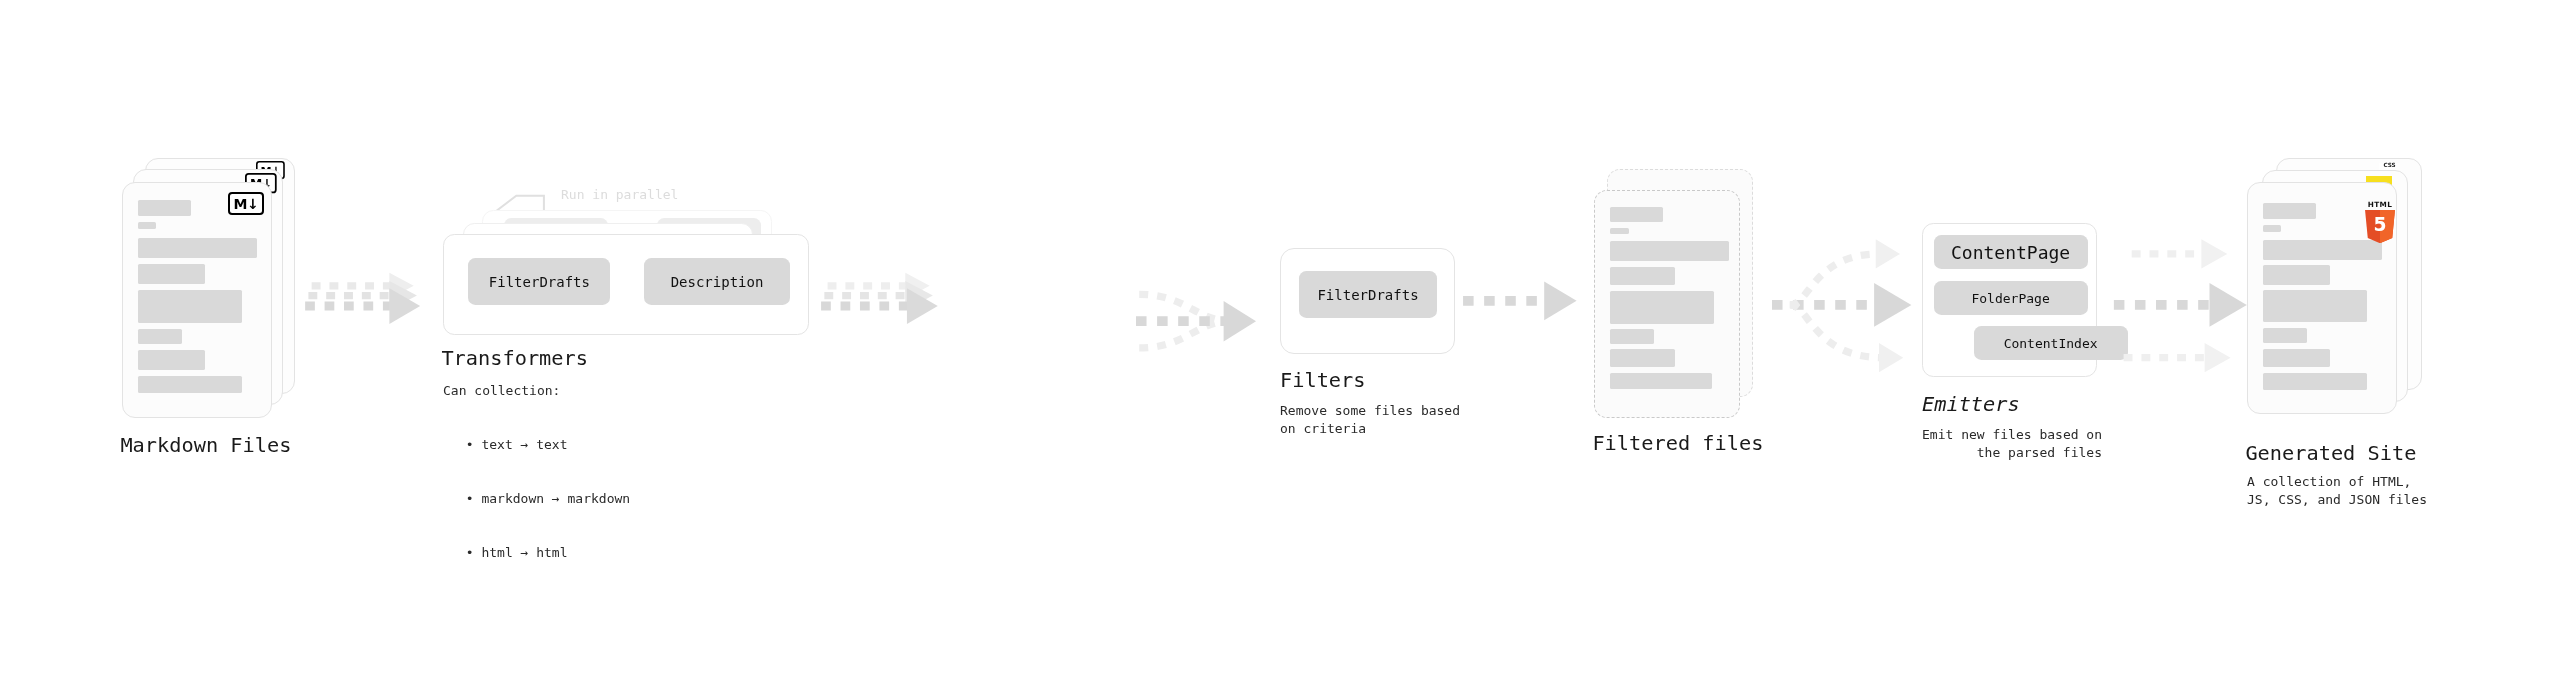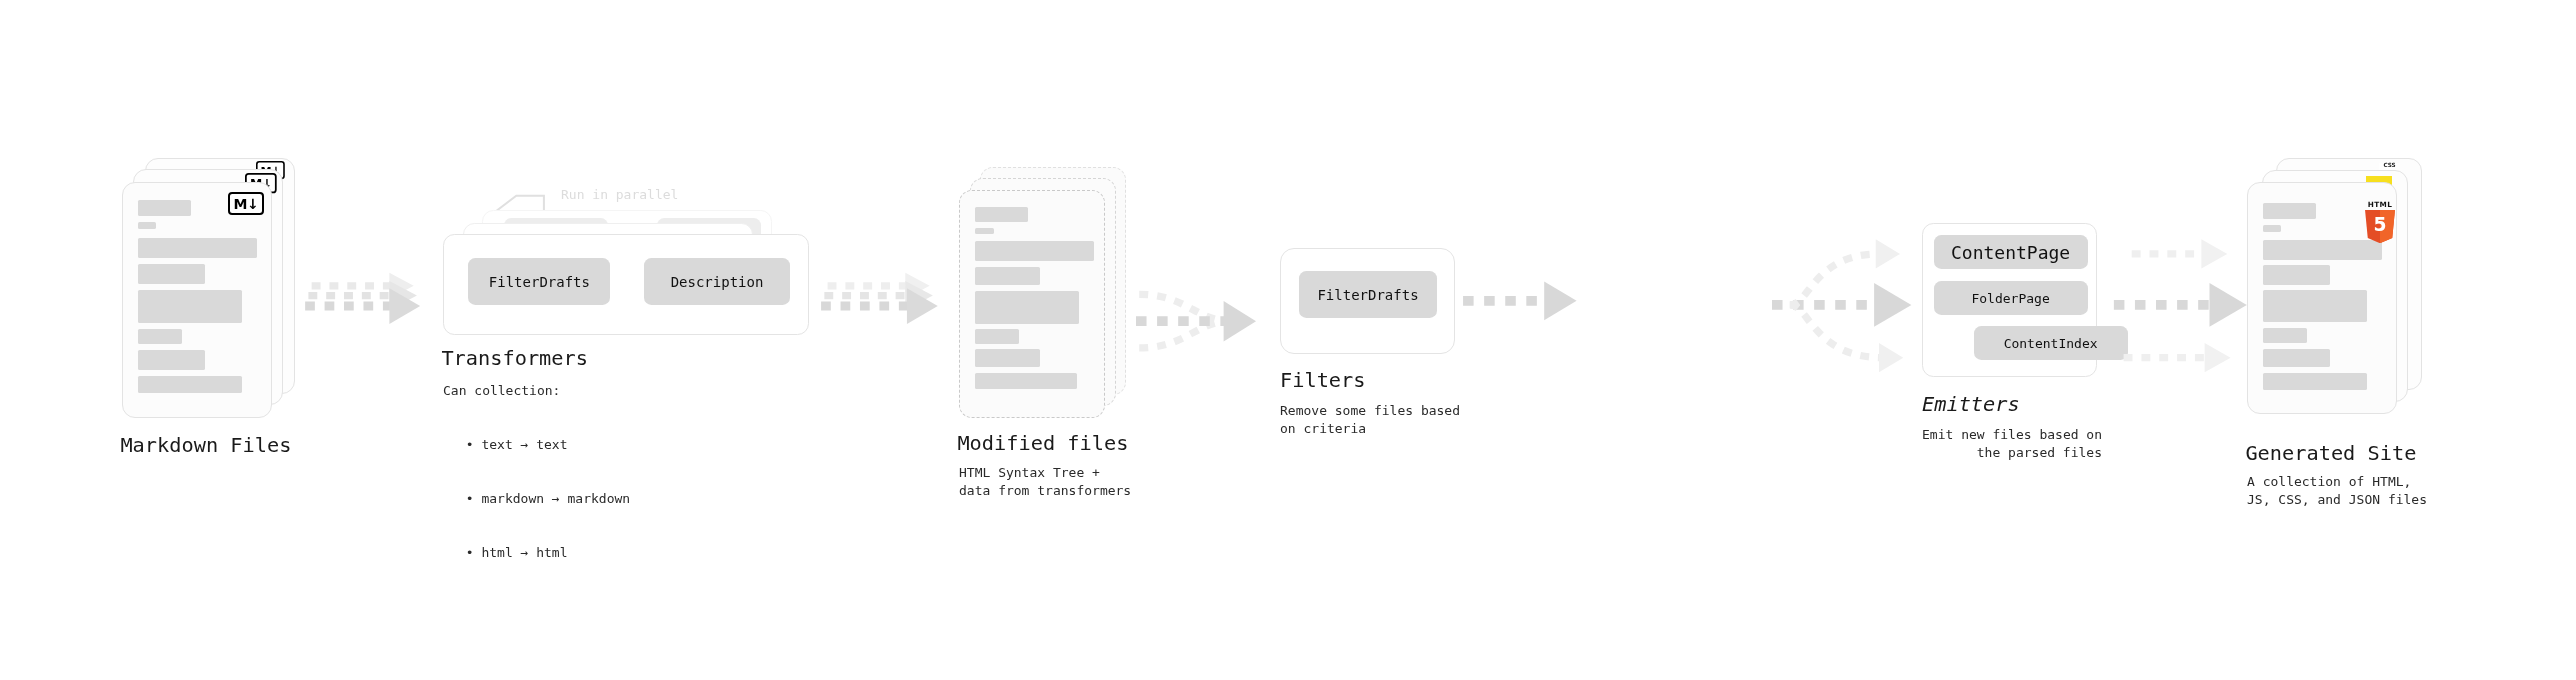--- a/index.html
+++ b/index.html
@@ -286,61 +286,58 @@
     <g stroke="#e5e5e5" stroke-width="9" stroke-dasharray="11 11" fill="none">
       <line x1="4" y1="34" x2="108" y2="34"></line>
     </g>
     <polygon points="104,16 104,52 138,34" fill="#e8e8e8"></polygon>
     <g stroke="#d8d8d8" stroke-width="11" stroke-dasharray="12 12" fill="none">
       <line x1="0" y1="47" x2="110" y2="47"></line>
     </g>
     <polygon points="106,25 106,69 144,47" fill="#dadada"></polygon>
   </svg>
 
-  <div class="node" style="left:959px; top:167px;">
+
+  <svg class="arrowsvg" style="left:1136px; top:260px;" width="146" height="98" viewBox="0 0 180 120">
+    <path d="M 4 42 C 60 42, 72 72, 112 75" stroke="#ededed" stroke-width="9" stroke-dasharray="11 11" fill="none"></path>
+    <path d="M 4 108 C 60 108, 72 78, 112 75" stroke="#ededed" stroke-width="9" stroke-dasharray="11 11" fill="none"></path>
+    <line x1="0" y1="75" x2="112" y2="75" stroke="#d8d8d8" stroke-width="12" stroke-dasharray="13 13"></line>
+    <polygon points="108,50 108,100 148,75" fill="#d8d8d8"></polygon>
+  </svg>
+
+  <div class="node" style="left:1280px; top:248px;">
+    <div class="group" style="left:0px; top:0px; width:175px; height:106px;border-radius:14px;">
+      <div class="pill" style="left:18px; top:22px; width:138px; height:47px;">FilterDrafts</div>
+    </div>
+    <div class="title" style="left:0px; top:120px;">Filters</div>
+    <div class="subtitle" style="left:0px; top:154px;">Remove some files based
+on criteria</div>
+  </div>
+
+  <svg class="arrowsvg" style="left:1463px; top:283px;" width="138" height="73" viewBox="0 0 170 90">
+    <line x1="0" y1="22" x2="105" y2="22" stroke="#d8d8d8" stroke-width="12" stroke-dasharray="13 13"></line>
+    <polygon points="100,-2 100,46 140,22" fill="#d8d8d8"></polygon>
+  </svg>
+
+  <div class="node" style="left:1594px; top:167px;">
     <div class="stack" style="width:179px;height:260px;">
-      <div class="card dashed" style="left:21px; top:0px; width:146px; height:228px; border-color:#e0e0e0;"></div>
-      <div class="card dashed" style="left:10.6px; top:11.4px; width:146px; height:228px; border-color:#d5d5d5;"></div>
+      <div class="card dashed" style="left:13px; top:1.6px; width:146px; height:228px; border-color:#dcdcdc;"></div>
       <div class="card dashed" style="left:0px; top:23px; width:146px; height:228px;">
         <div class="skel" style="left:14.6px; top:16.3px; width:53px; height:14.6px;"></div>
         <div class="skel" style="left:14.6px; top:37px; width:19.5px; height:5.7px;"></div>
         <div class="skel" style="left:14.6px; top:50px; width:119px; height:20.3px;"></div>
         <div class="skel" style="left:14.6px; top:76px; width:65px; height:18px;"></div>
         <div class="skel" style="left:14.6px; top:100px; width:104px; height:32.5px;"></div>
         <div class="skel" style="left:14.6px; top:138px; width:44px; height:14.6px;"></div>
         <div class="skel" style="left:14.6px; top:158px; width:65px; height:18px;"></div>
         <div class="skel" style="left:14.6px; top:182px; width:102px; height:16.3px;"></div>
       </div>
     </div>
-    <div class="title" style="left:-1.6px; top:264px;">Modified files</div>
-    <div class="subtitle" style="left:0px; top:297px;">HTML Syntax Tree +
-data from transformers</div>
-  </div>
-
-  <svg class="arrowsvg" style="left:1136px; top:260px;" width="146" height="98" viewBox="0 0 180 120">
-    <path d="M 4 42 C 60 42, 72 72, 112 75" stroke="#ededed" stroke-width="9" stroke-dasharray="11 11" fill="none"></path>
-    <path d="M 4 108 C 60 108, 72 78, 112 75" stroke="#ededed" stroke-width="9" stroke-dasharray="11 11" fill="none"></path>
-    <line x1="0" y1="75" x2="112" y2="75" stroke="#d8d8d8" stroke-width="12" stroke-dasharray="13 13"></line>
-    <polygon points="108,50 108,100 148,75" fill="#d8d8d8"></polygon>
-  </svg>
-
-  <div class="node" style="left:1280px; top:248px;">
-    <div class="group" style="left:0px; top:0px; width:175px; height:106px;border-radius:14px;">
-      <div class="pill" style="left:18px; top:22px; width:138px; height:47px;">FilterDrafts</div>
-    </div>
-    <div class="title" style="left:0px; top:120px;">Filters</div>
-    <div class="subtitle" style="left:0px; top:154px;">Remove some files based
-on criteria</div>
-  </div>
-
-  <svg class="arrowsvg" style="left:1463px; top:283px;" width="138" height="73" viewBox="0 0 170 90">
-    <line x1="0" y1="22" x2="105" y2="22" stroke="#d8d8d8" stroke-width="12" stroke-dasharray="13 13"></line>
-    <polygon points="100,-2 100,46 140,22" fill="#d8d8d8"></polygon>
-  </svg>
-
+    <div class="title" style="left:-1.6px; top:264px;">Filtered files</div>
+  </div>
 
   <svg class="arrowsvg" style="left:1772px; top:236px;" width="154" height="146" viewBox="0 0 190 180">
     <line x1="0" y1="85" x2="130" y2="85" stroke="#d8d8d8" stroke-width="12" stroke-dasharray="13 13"></line>
     <polygon points="126,58 126,112 172,85" fill="#d8d8d8"></polygon>
     <path d="M 22 85 C 46 85, 52 22, 132 22" stroke="#ededed" stroke-width="9" stroke-dasharray="11 11" fill="none"></path>
     <polygon points="128,4 128,40 158,22" fill="#f0f0f0"></polygon>
     <path d="M 22 85 C 46 85, 52 150, 136 150" stroke="#ededed" stroke-width="9" stroke-dasharray="11 11" fill="none"></path>
     <polygon points="132,132 132,168 162,150" fill="#f0f0f0"></polygon>
   </svg>
 

